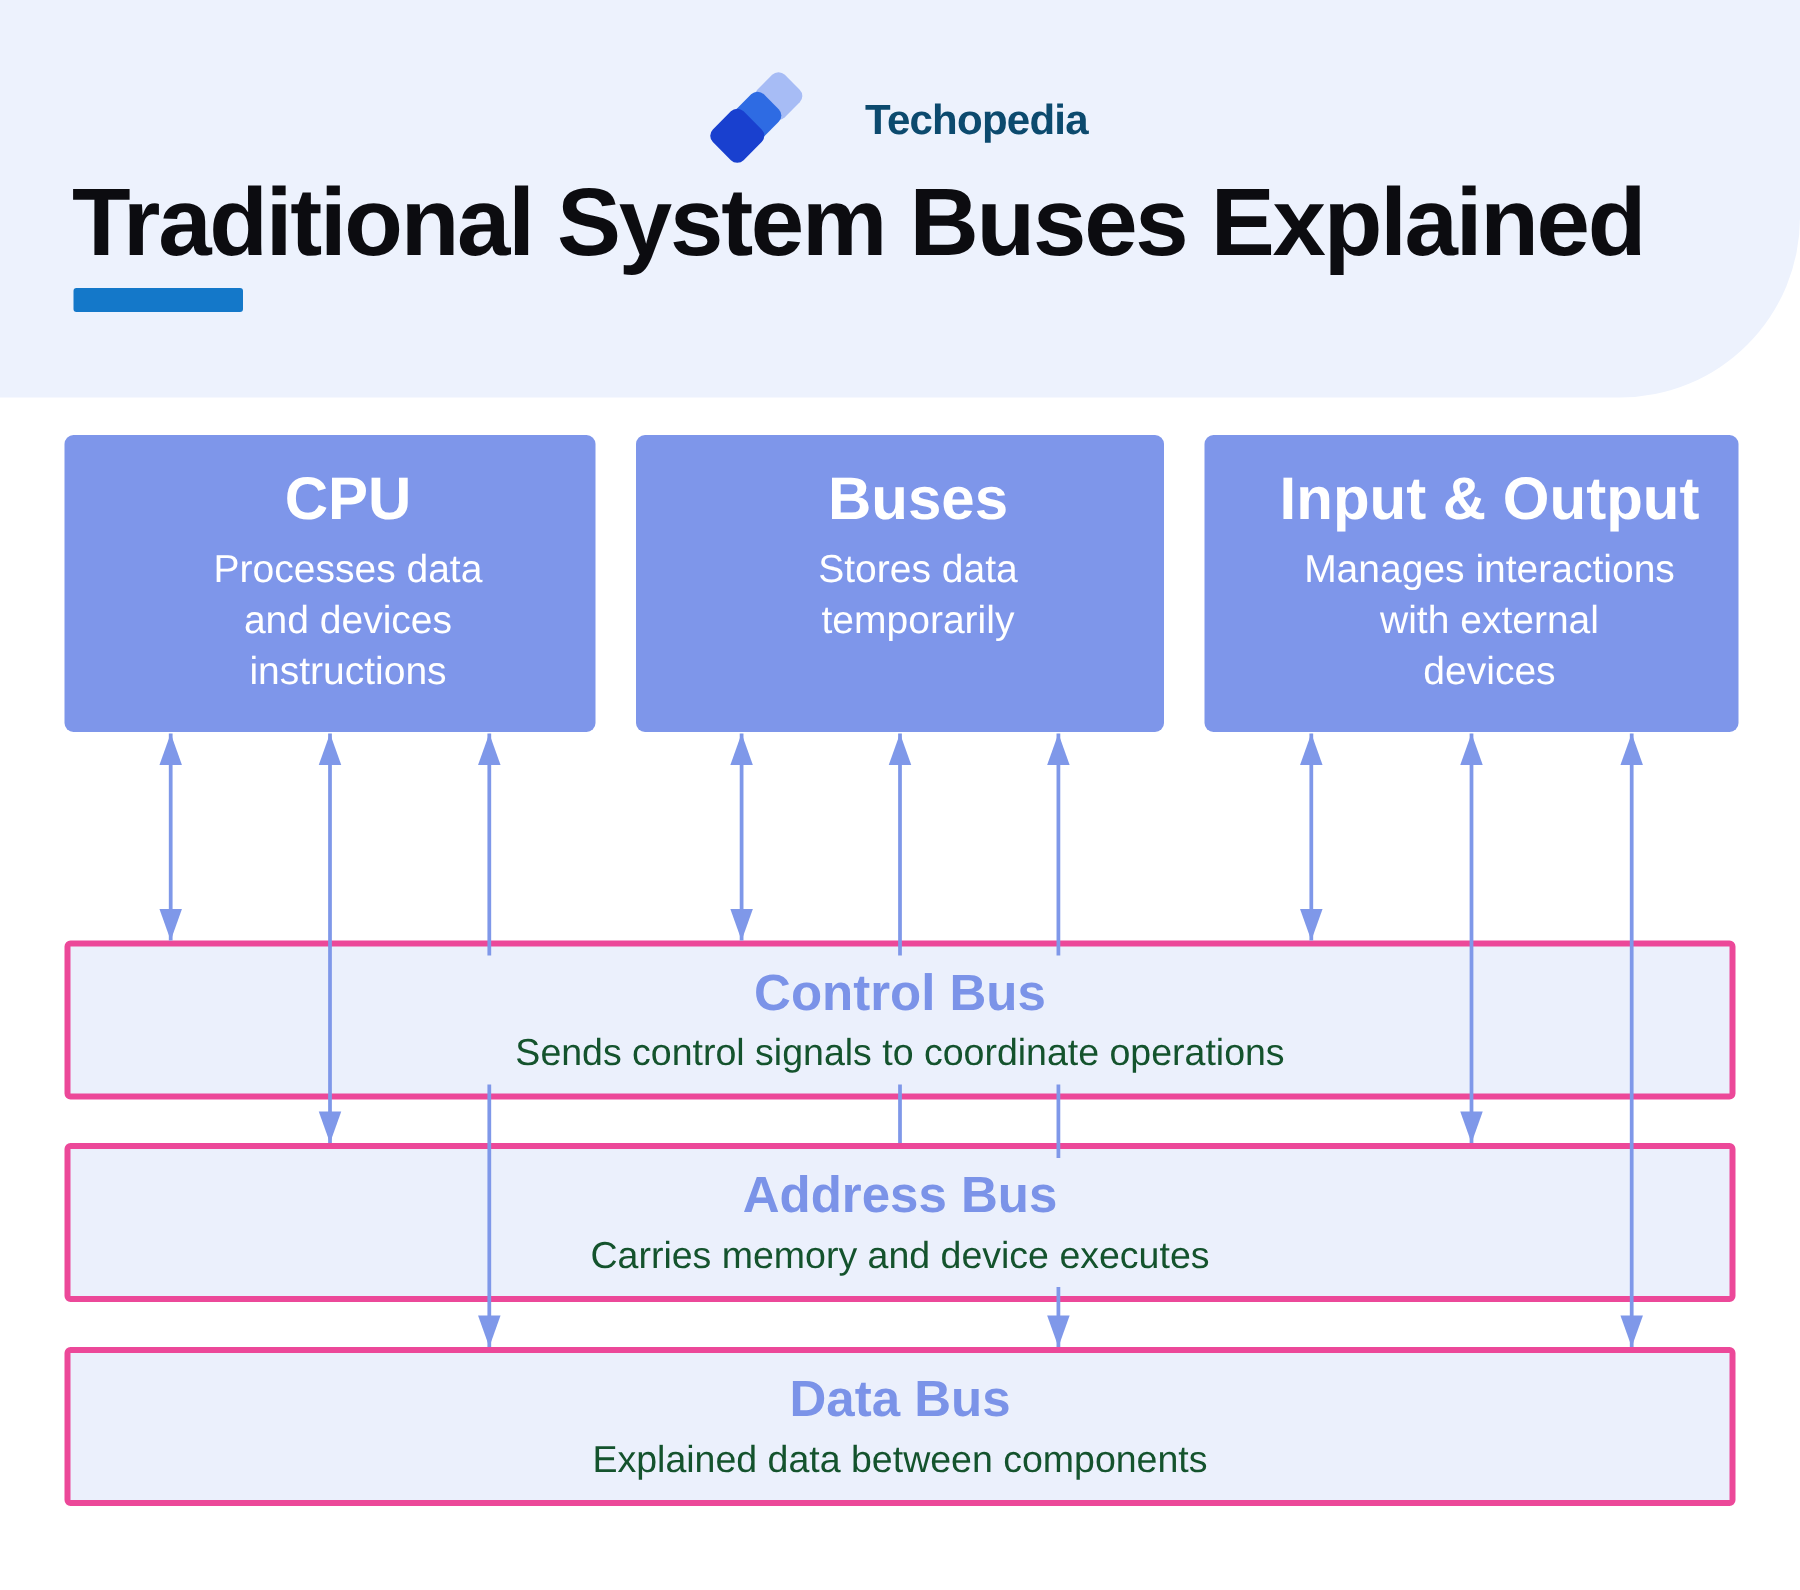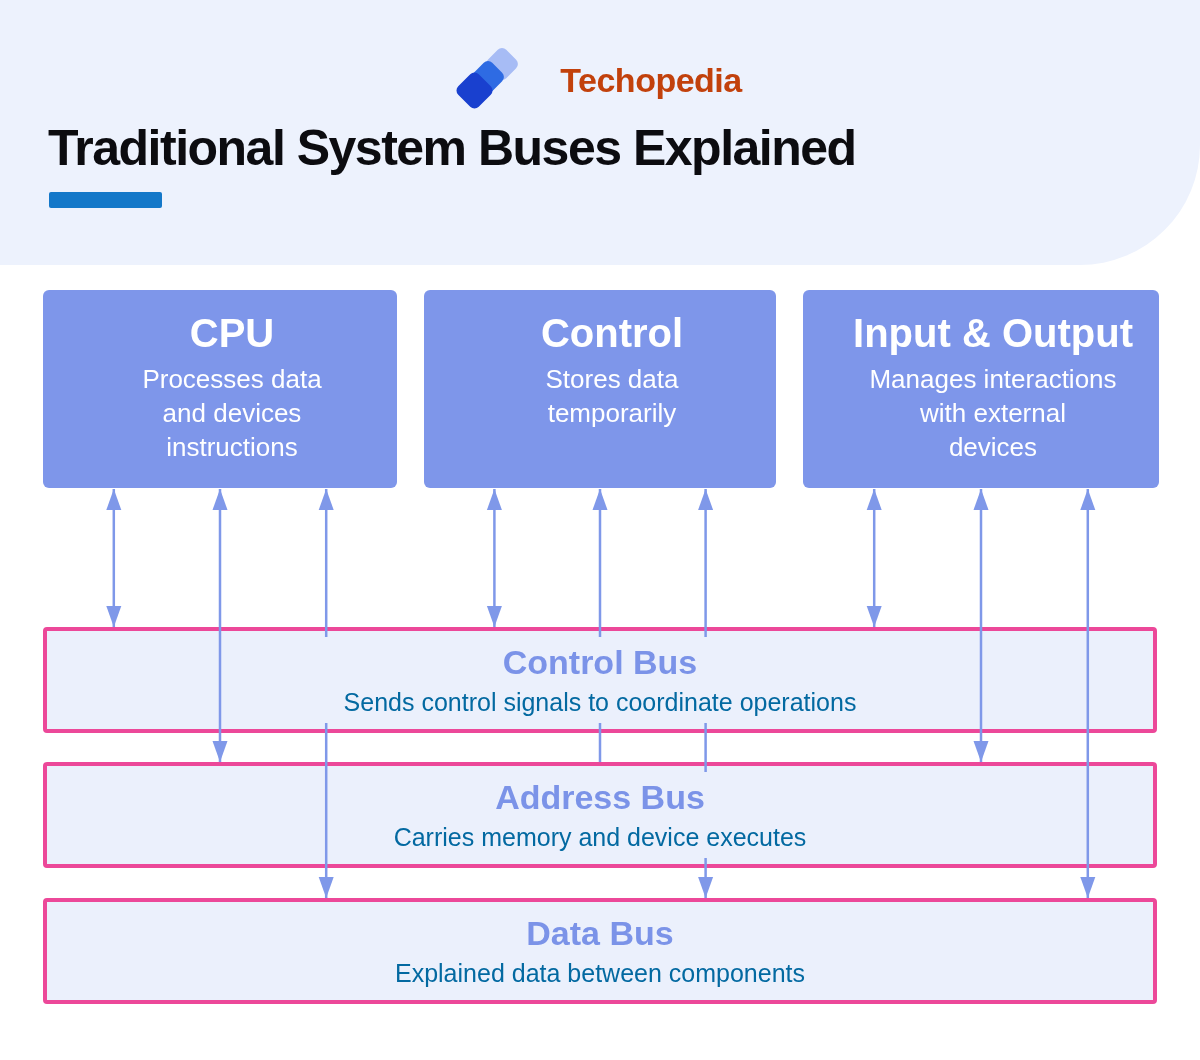--- a/index.html
+++ b/index.html
@@ -15,24 +15,24 @@
   }
   .logo-row {
     position:absolute; left:0; top:48px; width:1200px; height:64px;
     display:flex; align-items:center; justify-content:center; gap:16px;
   }
   .logo-mark { position:relative; width:62px; height:60px; }
   .logo-mark .sq { position:absolute; width:26px; height:26px; border-radius:6px; }
   .logo-mark .sq.light { left:31px; top:1px;  background:#a7bcf5; transform:rotate(45deg); z-index:1; }
   .logo-mark .sq.mid   { left:17px; top:14px; background:#2e6be3; transform:rotate(45deg); z-index:2; }
   .logo-mark .sq.dark  { left:2px;  top:26px; width:29px; height:29px; background:#1940cf; transform:rotate(45deg); z-index:3; }
-  .logo-text { font-size:34px; font-weight:700; color:#c2410c; letter-spacing:-0.5px;margin-left:24px; }
+  .logo-text { font-size:28px; font-weight:700; color:#0c4a6e; letter-spacing:-0.5px;margin-left:24px; }
   .main-title {
     position:absolute; left:48px; top:112px; width:1130px;
-    font-size:50px; line-height:72px; font-weight:700; letter-spacing:-1.5px;
+    font-size:64px; line-height:72px; font-weight:700; letter-spacing:-1.5px;
     color:#0c0c10;
   }
   .title-underline {
     position:absolute; left:49px; top:192px; width:113px; height:16px;
     background:#1478c9; border-radius:2px;
   }
   
   .comp {
     position:absolute; top:290px; height:198px; border-radius:6px;
     background:#7e96ea; color:#ffffff; text-align:center;
@@ -54,21 +54,21 @@
   .bus-panel {
     position:absolute; left:50%; top:6px; bottom:6px; transform:translateX(-50%);
     background:#ebf0fc; z-index:3;
     display:flex; flex-direction:column; align-items:center; justify-content:center;
     text-align:center;
   }
   .bus.control .bus-panel { width:620px; }
   .bus.address .bus-panel { width:540px; }
   .bus.data    .bus-panel { width:560px; }
   .bus-title { font-size:34px; font-weight:700; color:#7b93e8; line-height:40px; }
-  .bus-desc  { font-size:25px; font-weight:400; color:#0369a1; line-height:34px; margin-top:3px; }
+  .bus-desc  { font-size:25px; font-weight:400; color:#14532d; line-height:34px; margin-top:3px; }
   
   #arrows {
     position:absolute; left:0; top:0; width:1200px; height:1060px;
     z-index:2; pointer-events:none;
   }
 </style>
 </head>
 <body>
 
 <div id="page">
@@ -89,21 +89,21 @@
   <div class="comp cpu">
     <div class="comp-title">CPU</div>
     <div class="comp-desc">
       <div>Processes data</div>
       <div>and devices</div>
       <div>instructions</div>
     </div>
   </div>
 
   <div class="comp memory">
-    <div class="comp-title">Control</div>
+    <div class="comp-title">Buses</div>
     <div class="comp-desc">
       <div>Stores data</div>
       <div>temporarily</div>
     </div>
   </div>
 
   <div class="comp io">
     <div class="comp-title">Input &amp; Output</div>
     <div class="comp-desc">
       <div>Manages interactions</div>

